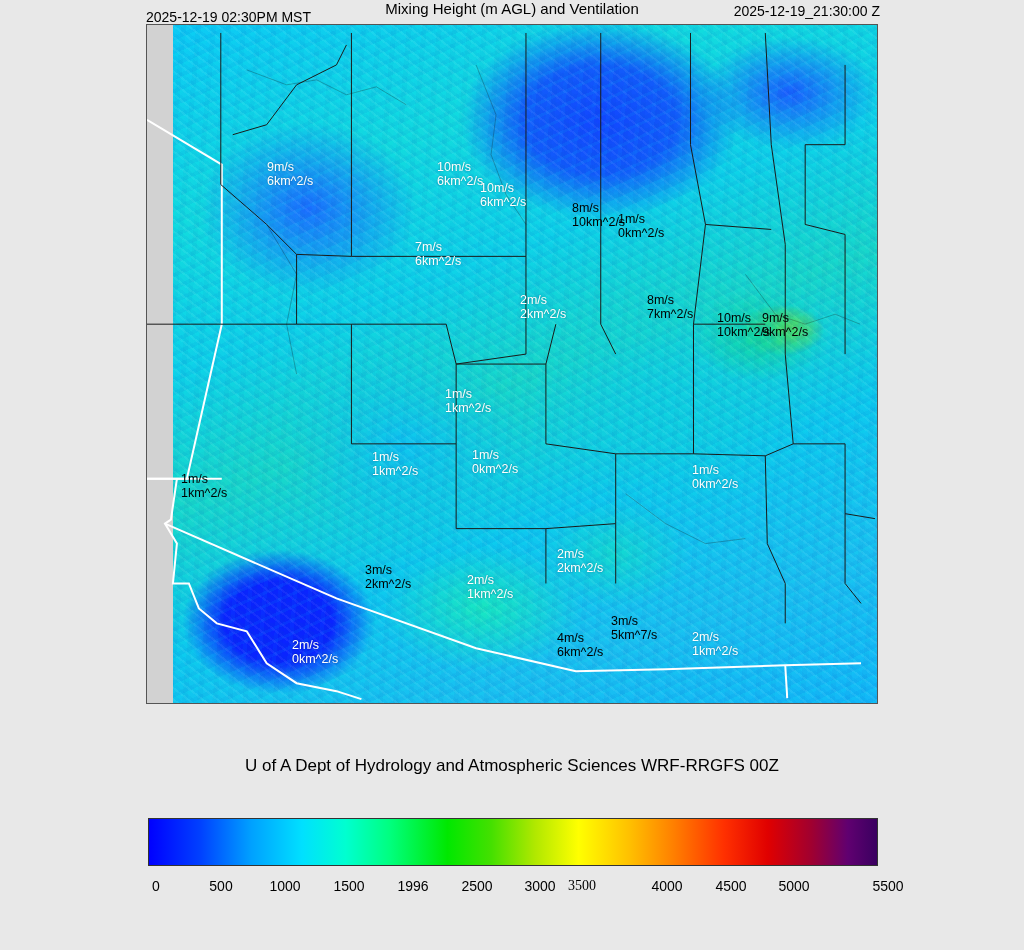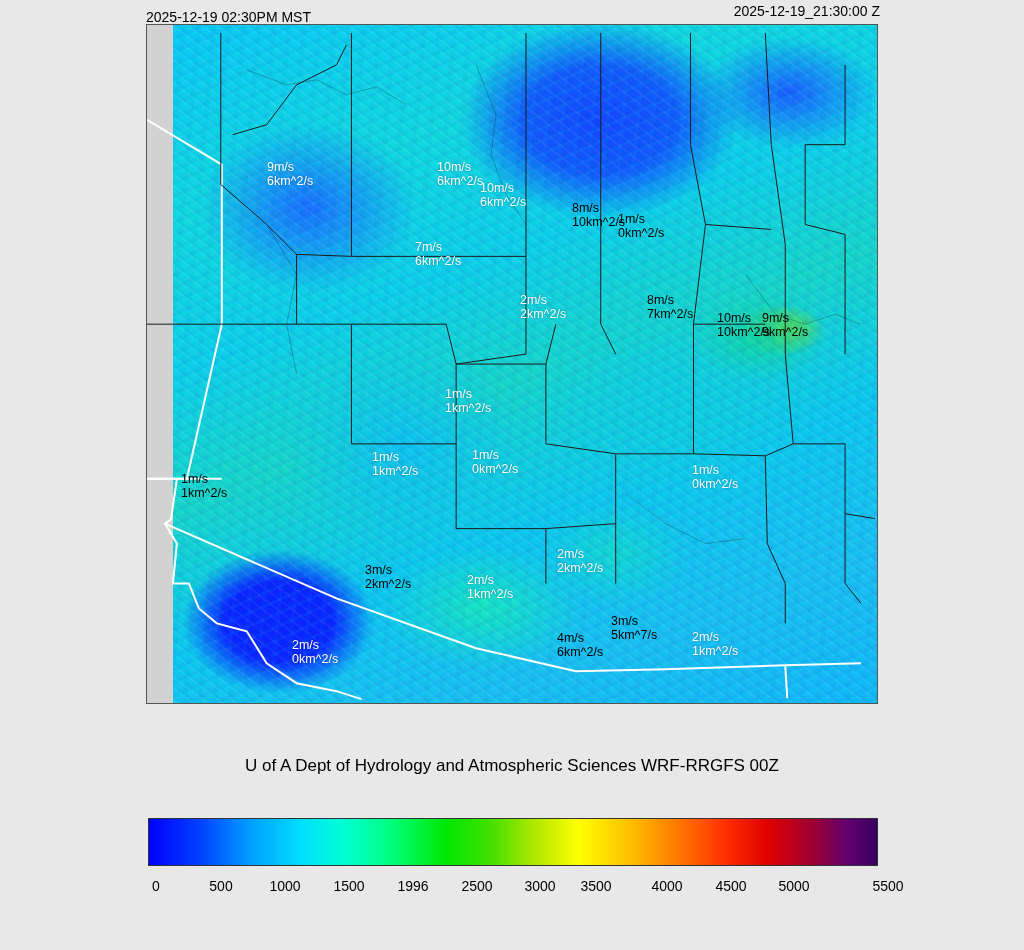--- a/index.html
+++ b/index.html
@@ -162,20 +162,21 @@
     font-size: 14px;
     transform: translateX(-50%);
     white-space: nowrap;
   }
 </style>
 </head>
 <body>
 
 <div class="header">
   <div class="hdr-left">2025-12-19 02:30PM MST</div>
+  <div class="hdr-center">Mixing Height (m AGL) and Ventilation</div>
   <div class="hdr-right">2025-12-19_21:30:00 Z</div>
 </div>
 
 <div class="map-frame">
   <div class="map-bg"></div>
   <div class="map-noise"></div>
   <div class="map-left-gutter"></div>
 
   <svg class="map-svg" viewBox="0 0 732 680" preserveAspectRatio="none">
 
@@ -327,19 +328,19 @@
 <div class="cbar-wrap">
   <div class="cbar"></div>
   <div class="ticks">
     <span class="tick" style="left:8px;">0</span>
     <span class="tick" style="left:73px;">500</span>
     <span class="tick" style="left:137px;">1000</span>
     <span class="tick" style="left:201px;">1500</span>
     <span class="tick" style="left:265px;">1996</span>
     <span class="tick" style="left:329px;">2500</span>
     <span class="tick" style="left:392px;">3000</span>
-    <span class="tick" style="left:448px;">3500</span>
+    <span class="tick" style="left:434px;font-family:Liberation Serif, serif;">3500</span>
     <span class="tick" style="left:519px;">4000</span>
     <span class="tick" style="left:583px;">4500</span>
     <span class="tick" style="left:646px;">5000</span>
     <span class="tick" style="left:710px;margin-left:30px;">5500</span>
   </div>
 </div>
 
 </body></html>

